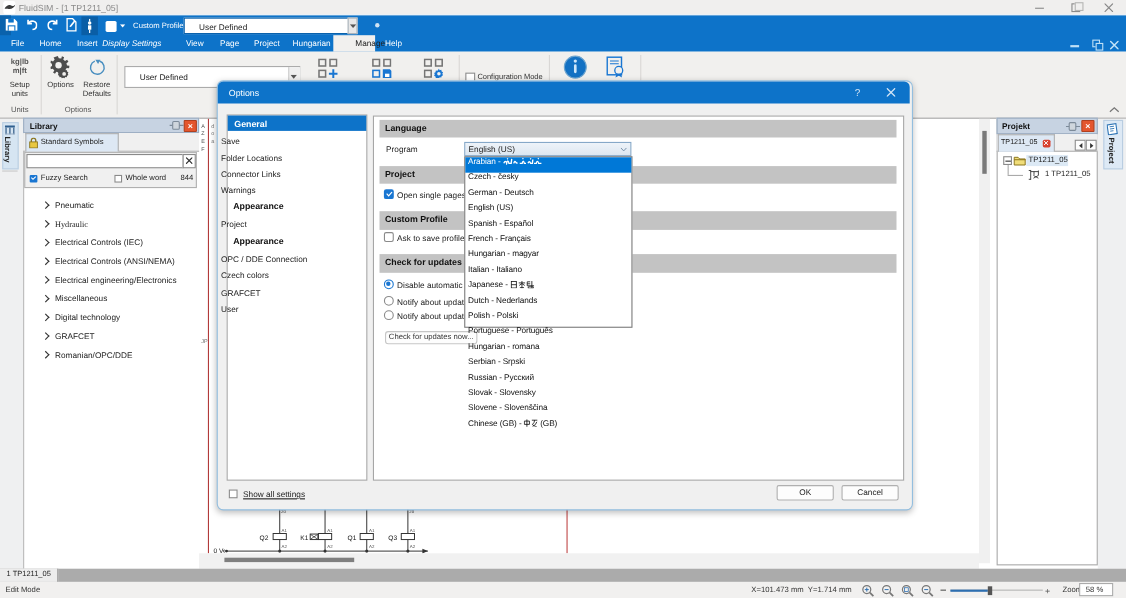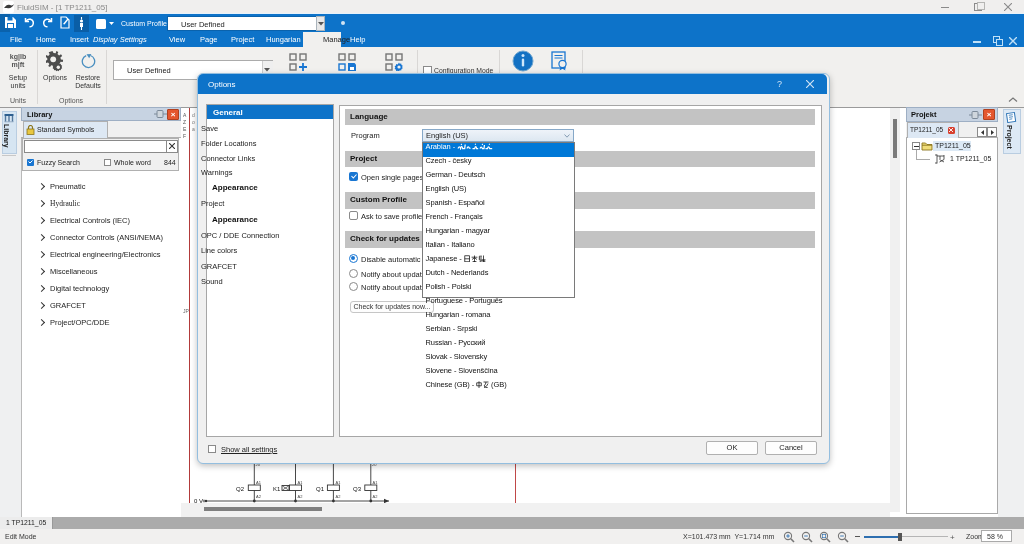--- a/index.html
+++ b/index.html
@@ -294,31 +294,31 @@
 <div class="abs" style="left:164px;top:158.5px;font-size:7px;color:#222;">844</div>
 
 <div id="libtree">
 <span class="chev" style="top:184px;"></span>
     <div class="treeitem" style="top:182px;">Pneumatic</div>
 <span class="chev" style="top:201px;"></span>
     <div class="treeitem" style="top:199px;font-family:Liberation Serif, serif;">Hydraulic</div>
 <span class="chev" style="top:218px;"></span>
     <div class="treeitem" style="top:216px;">Electrical Controls (IEC)</div>
 <span class="chev" style="top:235px;"></span>
-    <div class="treeitem" style="top:233px;">Connector Controls (ANSI/NEMA)</div>
+    <div class="treeitem" style="top:233px;">Electrical Controls (ANSI/NEMA)</div>
 <span class="chev" style="top:252px;"></span>
     <div class="treeitem" style="top:250px;">Electrical engineering/Electronics</div>
 <span class="chev" style="top:269px;"></span>
     <div class="treeitem" style="top:267px;">Miscellaneous</div>
 <span class="chev" style="top:286px;"></span>
     <div class="treeitem" style="top:284px;">Digital technology</div>
 <span class="chev" style="top:303px;"></span>
     <div class="treeitem" style="top:301px;">GRAFCET</div>
 <span class="chev" style="top:320px;"></span>
-    <div class="treeitem" style="top:318px;">Project/OPC/DDE</div>
+    <div class="treeitem" style="top:318px;">Romanian/OPC/DDE</div>
 </div>
 
 <div id="projpanel">
 
 <div class="abs" style="left:890px;top:108px;width:10px;height:404px;background:#f0f0f0;"></div>
 <div class="abs" style="left:892.5px;top:119px;width:4px;height:39px;background:#7a7a7a;"></div>
 <div class="abs" style="left:906px;top:107px;width:92px;height:407px;background:#fff;border:1px solid #a9a9a9;box-sizing:border-box;"></div>
 <div class="abs" style="left:906px;top:107px;width:92px;height:15px;background:#c7d3e2;border:1px solid #9eafc4;box-sizing:border-box;"></div>
 <div class="abs b" style="left:911px;top:110px;font-size:7.5px;color:#101010;">Projekt</div>
 <svg class="abs" style="left:969px;top:110px;" width="13" height="10" viewBox="0 0 13 10">
@@ -382,23 +382,23 @@
 <div class="abs" style="left:207px;top:104.5px;width:126px;height:14.5px;background:#0d73c9;"></div>
 <div class="abs b w" style="left:213px;top:107.5px;font-size:8px;">General</div>
 <div class="ditem" style="top:123.5px;">Save</div>
 <div class="ditem" style="top:138.5px;">Folder Locations</div>
 <div class="ditem" style="top:153.5px;">Connector Links</div>
 <div class="ditem" style="top:168px;">Warnings</div>
 <div class="dhead" style="top:183px;">Appearance</div>
 <div class="ditem" style="top:199px;">Project</div>
 <div class="dhead" style="top:214.5px;">Appearance</div>
 <div class="ditem" style="top:231px;">OPC / DDE Connection</div>
-<div class="ditem" style="top:246px;">Line colors</div>
+<div class="ditem" style="top:246px;">Czech colors</div>
 <div class="ditem" style="top:261.5px;">GRAFCET</div>
-<div class="ditem" style="top:276.5px;">Sound</div>
+<div class="ditem" style="top:276.5px;">User</div>
 
 <div class="abs" style="left:339px;top:105px;width:483px;height:332px;background:#fff;border:1px solid #a6a6a6;box-sizing:border-box;"></div>
 <div class="grabar" style="top:108.5px;">Language</div>
 <div class="abs" style="left:351px;top:131px;font-size:7.5px;color:#222;">Program</div>
 <div class="grabar" style="top:150.8px;">Project</div>
 <div class="abs" style="left:349px;top:171.5px;width:9px;height:9px;background:#1976d2;border-radius:2px;"></div>
 <svg class="abs" style="left:350.5px;top:173.5px;" width="6" height="5" viewBox="0 0 6 5">
       <path d="M0.5 2 L2.3 4 L5.5 0.5" fill="none" stroke="#fff" stroke-width="1.1"></path>
     </svg>
 <div class="abs" style="left:361px;top:172.5px;font-size:7.5px;color:#222;">Open single pages as separate projects</div>

